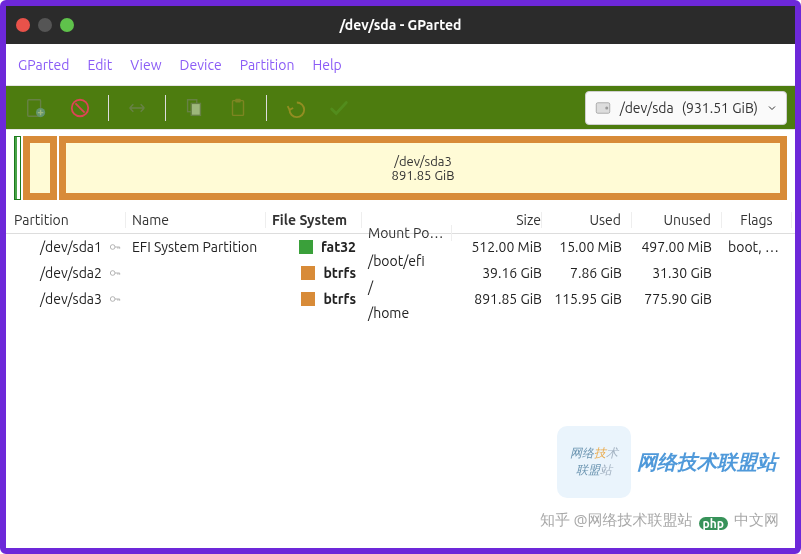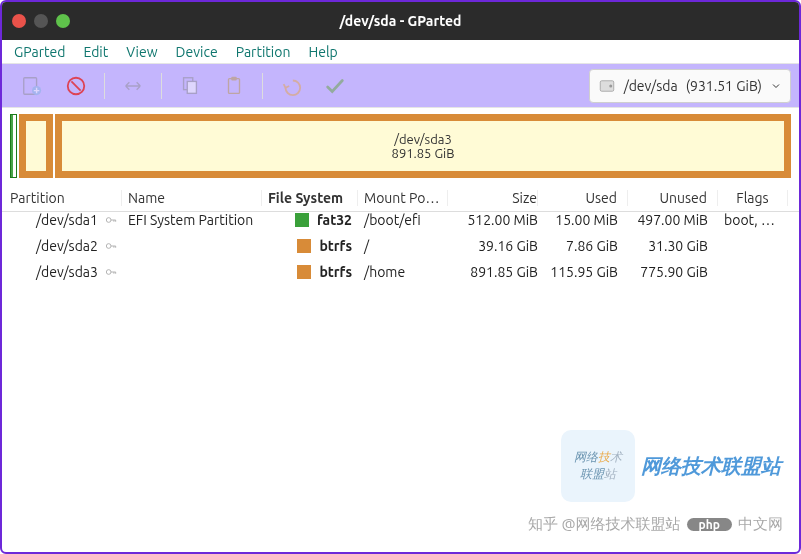--- a/index.html
+++ b/index.html
@@ -1,81 +1,81 @@
 <!DOCTYPE html>
 <html><head>
 <meta charset="utf-8">
 <style>
   * { box-sizing: border-box; margin: 0; padding: 0; font-family: "Ubuntu", "Liberation Sans", "DejaVu Sans", sans-serif; }
   html, body { width: 801px; height: 554px; overflow: hidden; background: #fff; }
-  .window { width: 801px; height: 554px; display: flex; flex-direction: column; background: #fff; border: 2px solid #6d28d9; border-radius: 6px; overflow: hidden; }
+  .window { width: 801px; height: 554px; display: flex; flex-direction: column; background: #fff; border: 6px solid #6d28d9; border-radius: 6px; overflow: hidden; }
 
   
   .titlebar { height: 38px; background: #2b2b2b; display: flex; align-items: center; padding: 0 10px; position: relative; }
   .wc { display: flex; gap: 8px; }
   .wc .dot { width: 14px; height: 14px; border-radius: 50%; }
   .dot.red { background: #e9524a; }
   .dot.yellow { background: #555; }
   .dot.green { background: #5fc24b; }
   .titlebar .title { position: absolute; left: 50%; transform: translateX(-50%); color: #fff; font-weight: 600; font-size: 14px; }
 
   
-  .menubar { height: 24px; background: #fff; display: flex; align-items: center; gap: 18px; padding: 0 12px; font-size: 14px; color: #0f766e; border-bottom: 1px solid #e5e5e5; }
+  .menubar { height: 42px; background: #fff; display: flex; align-items: center; gap: 18px; padding: 0 12px; font-size: 14px; color: #8b5cf6; border-bottom: 1px solid #e5e5e5; }
   .menubar span { cursor: default; }
 
   
-  .toolbar { height: 44px; background: #c4b5fd; display: flex; align-items: center; padding: 0 8px; border-bottom: 1px solid #e5e5e5; gap: 0; }
+  .toolbar { height: 44px; background: #4d7c0f; display: flex; align-items: center; padding: 0 8px; border-bottom: 1px solid #e5e5e5; gap: 0; }
   .tbbtn { width: 44px; height: 36px; display: flex; align-items: center; justify-content: center; border-radius: 4px; }
   .tbbtn svg { width: 22px; height: 22px; }
   .tbbtn.disabled { opacity: 0.45; }
   .tbsep { width: 1px; height: 26px; background: #ddd; margin: 0 6px; }
   .spacer { flex: 1; }
   .devcombo { height: 34px; border: 1px solid #cfcfcf; border-radius: 4px; display: flex; align-items: center; padding: 0 8px; gap: 8px; font-size: 14px; color: #333; background: #fafafa; }
   .devcombo .hdicon { width: 18px; height: 18px; }
 
   
   .diskbar-wrap { padding: 6px 8px; display: flex; gap: 2px; }
   .dblock { height: 64px; border: 1px solid #999; position: relative; }
   .dblock.small { width: 7px; background: linear-gradient(to right,#49a349 40%, #fff 40%); border-color: #1b7a1b; }
   .dblock.mid { width: 34px; border: 7px solid #d88b38; background: #fffbd6; }
   .dblock.big { flex: 1; border: 7px solid #d88b38; background: #fffbd6; display: flex; flex-direction: column; align-items: center; justify-content: center; font-size: 13px; color: #333; }
 
   
   .ptable { flex: 1; overflow: auto; font-size: 14px; color: #222; }
   .phead { display: flex; height: 28px; align-items: center; border-bottom: 1px solid #ddd; background: #fff; font-weight: 400; color: #333; }
-  .prow { display: flex; height: 26px; align-items: flex-start; }
+  .prow { display: flex; height: 26px; align-items: center; }
   .cell { padding: 0 6px; overflow: hidden; white-space: nowrap; text-overflow: ellipsis; }
   .c-part { width: 120px; padding-left: 34px; display:flex; align-items:center; gap:6px; }
   .phead .c-part { padding-left: 8px; }
   .c-part .keyicon { width: 14px; height: 14px; flex-shrink:0; }
   .c-name { width: 140px; }
   .c-fs   { width: 96px; display:flex; align-items:center; gap:8px; justify-content:flex-end; font-weight:bold;}
   .phead .c-fs { justify-content:flex-start; }
-  .c-mp   { width: 90px; }
+  .c-mp   { width: 90px; margin-top: 27px; }
   .c-size { width: 90px; text-align: right; padding-right:0;}
   .c-used { width: 90px; text-align: right; padding-right:10px;}
   .c-unused { width: 90px; text-align: right; padding-right:10px;}
   .c-flags { width: 70px; text-align: center; }
   .phead .cell { border-right: 1px solid #eee; }
   .fsbox { width: 14px; height: 14px; }
   .fsbox.green { background: #3aa03a; }
   .fsbox.orange { background: #d88b38; }
 
   
   .statusbar { height: 40px; border-top: 1px solid #e5e5e5; display: flex; align-items: center; padding: 0 14px; font-size: 14px; color: #333; }
 
   
   .wm-box { position: absolute; right: 18px; bottom: 50px; display:flex; align-items:center; gap:6px; opacity:0.9;font-style:italic; }
   .wm-left { width:74px; height:72px; background:#e8f3fc; border-radius:10px; display:flex; flex-direction:column; align-items:center; justify-content:center; font-size:12px; color:#5b89a8; line-height:1.4; }
   .wm-left span.o { color:#e8a33a; }
   .wm-right { display:flex; flex-direction:column; align-items:flex-start; }
   .wm-right .t1 { font-size:20px; font-weight:700; color:#3d8fd6; }
   .wm-right .t2 { font-size:18px; font-weight:700; color:#3d8fd6; }
-  .wm-zhihu { position:absolute; right:16px; bottom:18px; font-size:15px; color:#999; display:flex; align-items:center; gap:6px; opacity:0.85;margin-left:47px; }
-  .wm-zhihu .php { background:#737373; color:#fff; border-radius:10px; padding:0 12px; font-size:12px; font-weight:600; }
+  .wm-zhihu { position:absolute; right:16px; bottom:18px; font-size:15px; color:#999; display:flex; align-items:flex-end; gap:6px; opacity:0.85;margin-left:47px; }
+  .wm-zhihu .php { background:#15803d; color:#fff; border-radius:10px; padding:0 4px; font-size:12px; font-weight:600; }
 </style>
 </head>
 <body>
 
 <div class="window" style="position:relative;">
 
   <div class="titlebar">
     <div class="wc">
       <div class="dot red"></div>
       <div class="dot yellow"></div>

